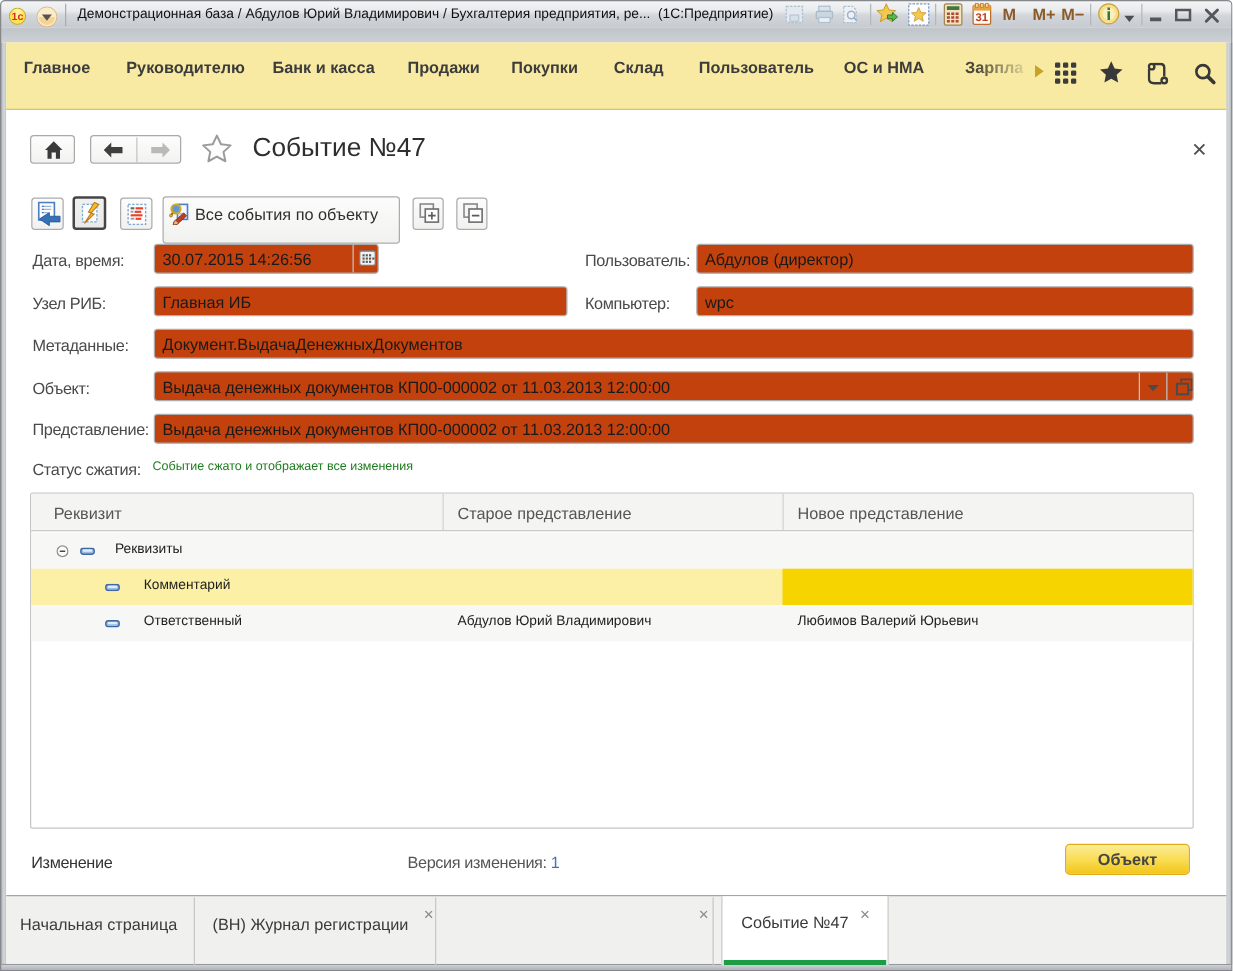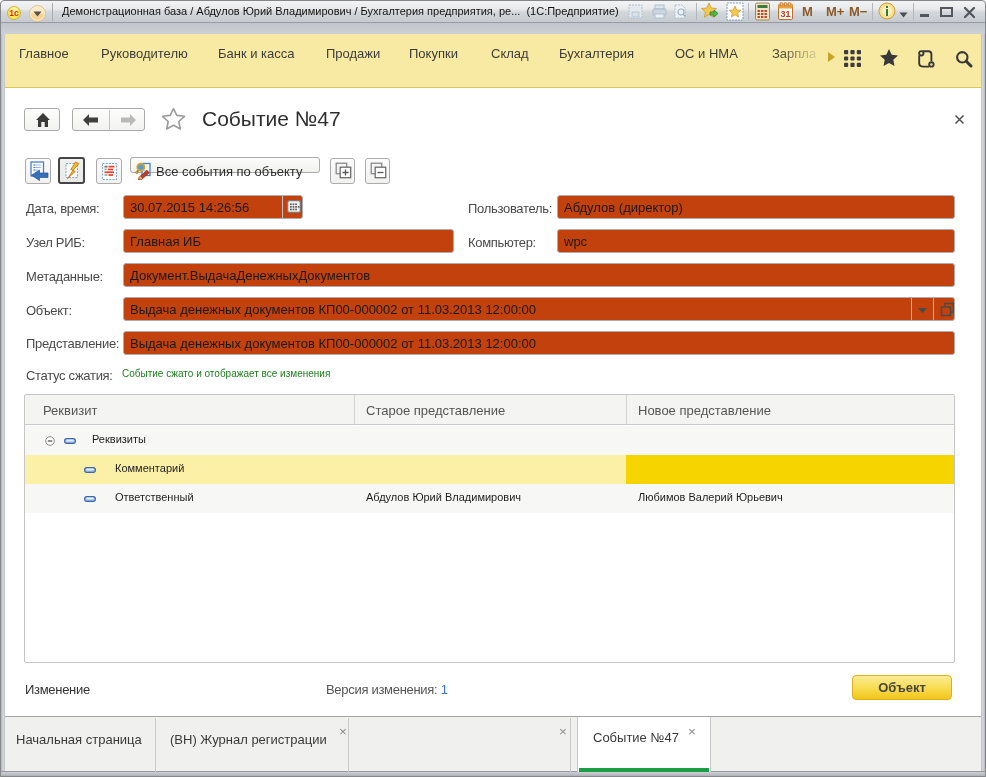--- a/index.html
+++ b/index.html
@@ -17,21 +17,21 @@
   background:linear-gradient(90deg, #8F9092 0%, #C2C6CA 35%, #D4D7DA 70%, #B9BDC1 100%); }
 #rightborder { left:981px; top:34px; width:5px; height:737px;
   background:linear-gradient(90deg, #B9BDC1 0%, #D4D7DA 30%, #C2C6CA 65%, #8F9092 100%); }
 #bottomborder { left:0; top:771px; width:986px; height:6px; border-top:1px solid #95989C;
   background:linear-gradient(#CDD1D5, #A7ABAF); }
 
 #titletext { left:62px; top:5px; font-size:11px; color:#111; white-space:nowrap; }
 
 
 #menubar { left:5px; top:34px; width:976px; height:54px; background:#F8EAA2; border-bottom:1px solid #D6C85C; }
-.menuitem { position:absolute; top:12px; font-size:13px; color:#3C3C3C; white-space:nowrap; }
+.menuitem { position:absolute; top:12px; font-size:13px; color:#3C3C3C; white-space:nowrap;font-weight:bold; }
 
 
 #content { left:5px; top:88px; width:976px; height:628px; background:#fff; }
 
 .navbtn { position:absolute; border:1px solid #A9A9A9; border-radius:3px;
   background:linear-gradient(#FDFDFD, #F2F2F0); }
 .tbtn { position:absolute; border:1px solid #ABABAB; border-radius:3px;
   background:linear-gradient(#FCFCFC, #F1F1EF); }
 
 #formtitle { left:202px; top:107px; font-size:21px; color:#2E2E2E; }
@@ -161,21 +161,21 @@
 <div id="rightborder" class="abs"></div>
 <div id="bottomborder" class="abs"></div>
 
 <div id="menubar" class="abs">
   <span class="menuitem" style="left:14px;">Главное</span>
   <span class="menuitem" style="left:96px;">Руководителю</span>
   <span class="menuitem" style="left:213px;">Банк и касса</span>
   <span class="menuitem" style="left:321px;">Продажи</span>
   <span class="menuitem" style="left:404px;">Покупки</span>
   <span class="menuitem" style="left:486px;">Склад</span>
-  <span class="menuitem" style="left:554px;">Бухгалтерия</span>
+  <span class="menuitem" style="left:554px;">Пользователь</span>
   <span class="menuitem" style="left:670px;">ОС и НМА</span>
   <span class="menuitem" style="left:767px; color:#4A463A; -webkit-mask-image:linear-gradient(90deg,#000 20%,rgba(0,0,0,0.15) 100%); mask-image:linear-gradient(90deg,#000 20%,rgba(0,0,0,0.15) 100%);">Зарпла</span>
   <svg class="abs" style="left:821px; top:17px;" width="10" height="12" viewBox="0 0 10 12">
     <path d="M2 1 L9 6 L2 11 Z" fill="#C8A426"></path>
   </svg>
 
   <svg class="abs" style="left:838px; top:15px;" width="19" height="19" viewBox="0 0 19 19">
     <g fill="#3C3C3C">
       <rect x="1" y="1" width="4.2" height="4.2" rx="1"></rect>
         <rect x="7.4" y="1" width="4.2" height="4.2" rx="1"></rect>
@@ -259,21 +259,21 @@
     <rect x="3.5" y="2.5" width="14" height="16" fill="#FDFDFD" stroke="#7FA8D0" stroke-width="1.1" stroke-dasharray="2 1.2"></rect>
     <rect x="5.5" y="4.8" width="3" height="1.7" fill="#6A6A6A"></rect>
       <rect x="9.5" y="4.8" width="6" height="1.7" fill="#E8402A"></rect>
     <rect x="5.5" y="7.6" width="2.2" height="1.5" fill="#9A9A9A"></rect>
       <rect x="8.7" y="7.6" width="5.3" height="1.7" fill="#E8402A"></rect>
     <rect x="5.5" y="10.4" width="9.5" height="1.7" fill="#E8402A"></rect>
     <rect x="5.5" y="13.2" width="3" height="1.5" fill="#9A9A9A"></rect>
       <rect x="9.5" y="13.2" width="4.5" height="1.7" fill="#E8402A"></rect>
   </svg>
 </div>
-<div class="tbtn" style="left:130px; top:157px; width:190px; height:16px; font-size:13px; color:#2E2E2E;">
+<div class="tbtn" style="left:130px; top:157px; width:190px; height:38px; font-size:13px; color:#2E2E2E;">
   <svg style="position:absolute; left:4px; top:4px;" width="18" height="18" viewBox="0 0 18 18">
     <rect x="7" y="1.5" width="8" height="12" fill="#F4F8FC" stroke="#4E7FC0" stroke-width="1.3"></rect>
     <g stroke="#7FA8D0" stroke-width="1">
         <line x1="8.5" y1="9" x2="13" y2="9"></line>
         <line x1="8.5" y1="11" x2="12" y2="11"></line>
       </g>
     <circle cx="5.8" cy="5.2" r="3.6" fill="#5B9BD5" stroke="#D9A520" stroke-width="1.7"></circle>
     <line x1="3.2" y1="8.4" x2="2" y2="10" stroke="#8A6914" stroke-width="1.6"></line>
     <circle cx="1.8" cy="10.4" r="1.2" fill="#E2A93B" stroke="#8A6914" stroke-width="0.5"></circle>
     <path d="M4.2 15.3 L12 8.3 L14.3 10.7 L6.5 17.6 L3.6 17.9 Z" fill="#C23B22" stroke="#7E2413" stroke-width="0.6"></path>

